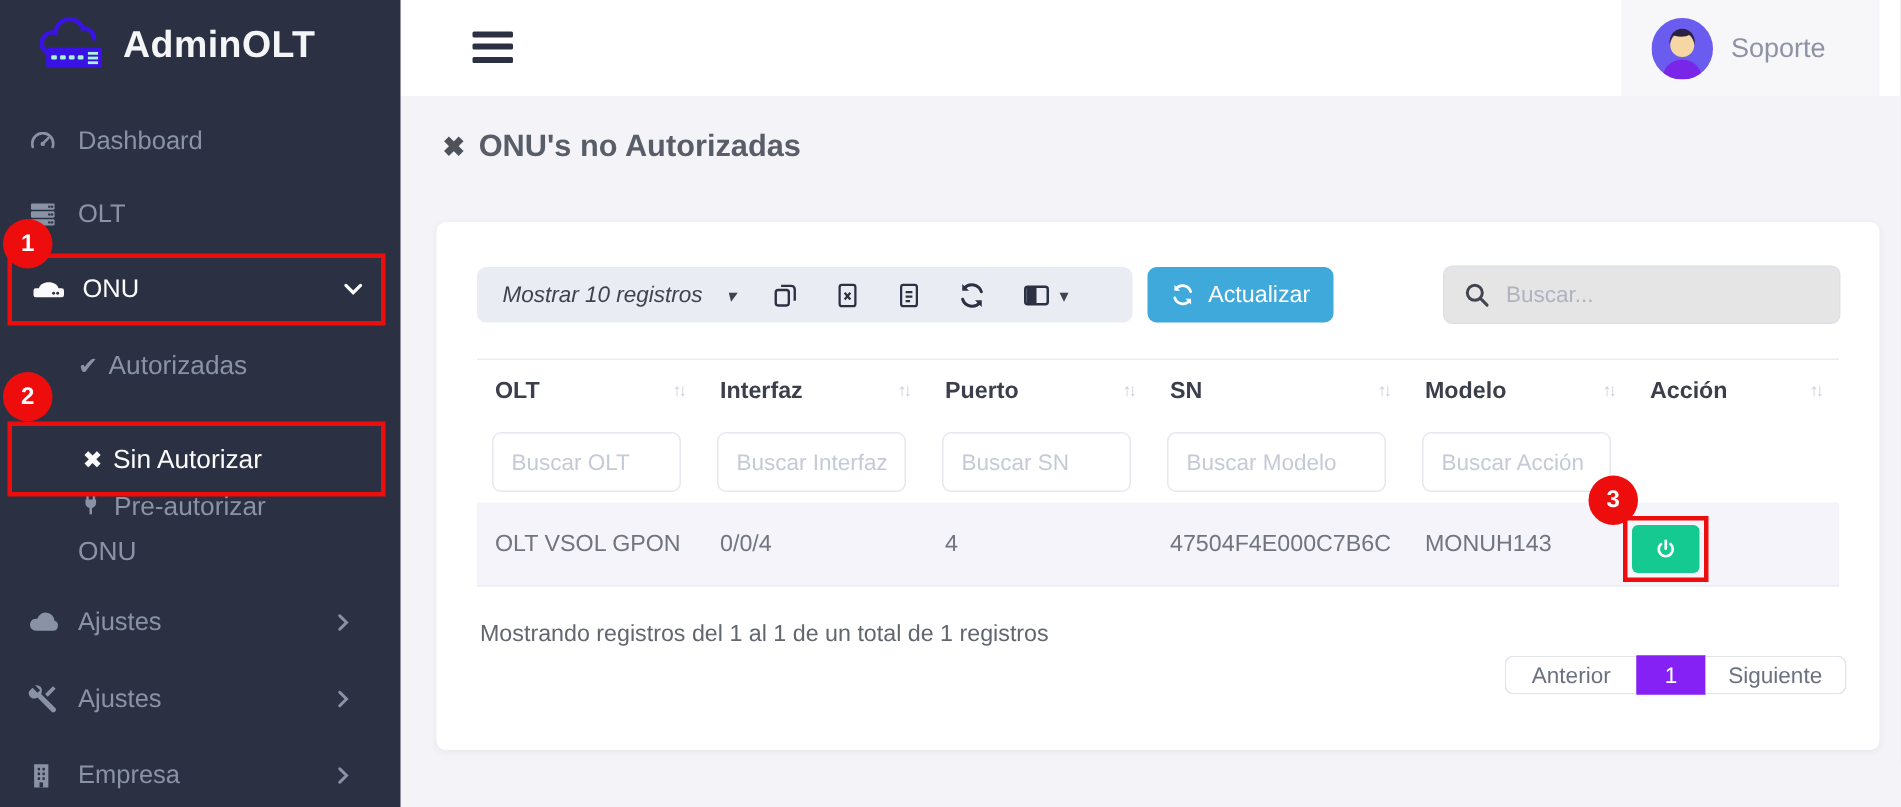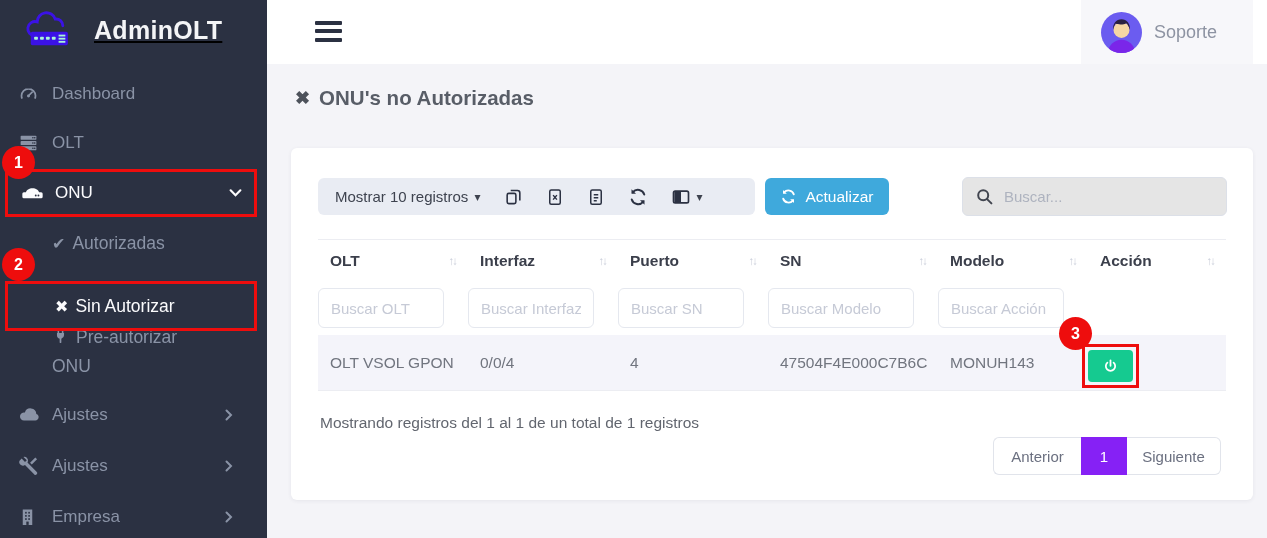--- a/index.html
+++ b/index.html
@@ -3,21 +3,21 @@
 <meta charset="utf-8">
 <style>
   * { margin:0; padding:0; box-sizing:border-box; }
   html,body { background:#e9e9ee; }
   #app {
     position:relative; width:1267px; height:538px; overflow:hidden;
     font-family:"Liberation Sans", sans-serif; background:#f4f4f8;
   }
   
   .sidebar { position:absolute; left:0; top:0; width:267px; height:538px; background:#2b3142; z-index:2; }
-  .brand { position:absolute; left:24px; top:10px; display:flex; align-items:center; gap:16px;text-decoration:underline; }
+  .brand { position:absolute; left:24px; top:10px; display:flex; align-items:center; gap:4px; }
   .brand-name { color:#f4f5f7; font-size:25px; font-weight:bold; letter-spacing:.3px; }
   .sb-item { position:absolute; left:0; width:267px; color:#8a93a6; font-size:17px; }
   .sb-item .ic { position:absolute; left:18px; top:50%; transform:translateY(-50%); width:24px; text-align:center; color:#8a93a6; }
   .sb-item .lbl { position:absolute; left:52px; top:50%; transform:translateY(-50%); }
   .chev { position:absolute; right:34px; top:50%; transform:translateY(-50%); }
   .sb-sub { position:absolute; left:0; width:230px; padding-left:52px; color:#8a93a6; font-size:17.5px; line-height:29px; }
   .sb-sub .glyph { display:inline-block; margin-right:7px; font-size:16px; }
   .active-white, .active-white .ic, .active-white .glyph { color:#fbfbfd !important; }
   .annot-rect { position:absolute; border:3px solid #ee0d0d; z-index:4; }
   .badge { position:absolute; width:33px; height:33px; border-radius:50%; background:#ee0d0d; color:#fff;
@@ -32,51 +32,51 @@
   
   .content { position:absolute; left:267px; top:64px; width:1000px; height:474px; background:#f4f4f8; }
   .page-title { position:absolute; left:28px; top:22px; display:flex; align-items:center; gap:9px; }
   .page-title .tx { color:#4d525b; font-size:18px; font-weight:bold; }
   .page-title h1 { color:#585d67; font-size:20.5px; font-weight:bold; }
   .card { position:absolute; left:24px; top:84px; width:962px; height:352px; background:#fff; border-radius:6px;
           box-shadow:0 1px 4px rgba(40,40,70,.07); }
   
   .tool-strip { position:absolute; left:27px; top:30px; width:437px; height:37px; background:#e9ecf3; border-radius:6px;
                 display:flex; align-items:center; color:#3e434f; font-size:15px; }
-  .show-entries { padding-left:17px; display:flex; align-items:center; gap:6px; cursor:pointer; white-space:nowrap; }
+  .show-entries { padding-left:17px; display:flex; align-items:center; gap:16px; cursor:pointer; white-space:nowrap;font-style:italic; }
   .caret { font-size:12px; color:#3e434f; }
   .tool-icons { display:flex; align-items:center; gap:23px; margin-left:24px; color:#2b3142; }
   .tbtn { display:flex; align-items:center; gap:5px; cursor:pointer; color:#2b3142; }
   .btn-refresh { position:absolute; left:474px; top:30px; width:124px; height:37px; background:#3fa9dc; border:none;
                  border-radius:6px; color:#fff; font-size:15.5px; font-family:inherit; display:flex; align-items:center;
                  justify-content:center; gap:8px; cursor:pointer; }
   .searchbox { position:absolute; left:671px; top:29px; width:265px; height:39px; background:#e5e5e5; border:1px solid #dce0e8;
                border-radius:6px; display:flex; align-items:center; padding:0 12px; gap:10px; }
   .searchbox input { border:none; outline:none; flex:1; font-size:15px; font-family:inherit; color:#555; background:transparent; }
   .searchbox input::placeholder { color:#aeb3bf; }
   
   .tbl { position:absolute; left:27px; top:91px; width:908px; }
   .trow { display:grid; grid-template-columns:150px 150px 150px 170px 150px 138px; align-items:center; }
   .thead { height:42px; border-top:1px solid #ecedf2; }
   .th { position:relative; padding-left:12px; color:#3b3f4b; font-size:15.5px; font-weight:bold; }
   .sort { position:absolute; right:12px; top:50%; transform:translateY(-50%); color:#c9cdd9; font-size:11.5px; letter-spacing:-2px; font-weight:normal; }
   .tfilter { height:54px; }
-  .tfilter input { width:calc(100% - 24px); height:40px; border:1px solid #e5e8ef; border-radius:6px;
+  .tfilter input { margin-left:10px; width:calc(100% - 24px); height:40px; border:1px solid #e5e8ef; border-radius:6px;
                    padding:0 12px; font-size:15px; font-family:inherit; color:#6a6f7b; outline:none; }
   .tfilter input::placeholder { color:#c6cad6; }
   .tdata { height:56px; background:#f4f4fa; border-bottom:1px solid #ecedf2; color:#71757f; font-size:15.5px; }
   .td { padding-left:12px; }
   
   .rect3 { position:absolute; left:791px; top:196px; width:57px; height:44px; border:3px solid #ee0d0d; z-index:5;
            display:flex; align-items:center; justify-content:center; }
   .btn-power { width:45px; height:32px; background:#15ca90; border:none; border-radius:4px; color:#fff;
                display:flex; align-items:center; justify-content:center; cursor:pointer; }
   
   .summary { position:absolute; left:29px; top:266px; color:#62666f; font-size:15.5px; }
-  .pager { position:absolute; right:32px; top:289px; display:flex; height:38px; font-size:15px; }
+  .pager { position:absolute; right:22px; top:289px; display:flex; height:26px; font-size:15px; }
   .pg { display:flex; align-items:center; justify-content:center; background:#fff; color:#6b7080;
         border:1px solid #e1e4eb; cursor:pointer; }
   .pg-prev { width:88px; border-radius:6px 0 0 6px; border-right:none; }
   .pg-cur  { width:46px; background:#8621f5; color:#fff; border:1px solid #8621f5; }
   .pg-next { width:94px; border-radius:0 6px 6px 0; border-left:none; }
   svg { display:block; }
 </style>
 </head>
 <body>
 

